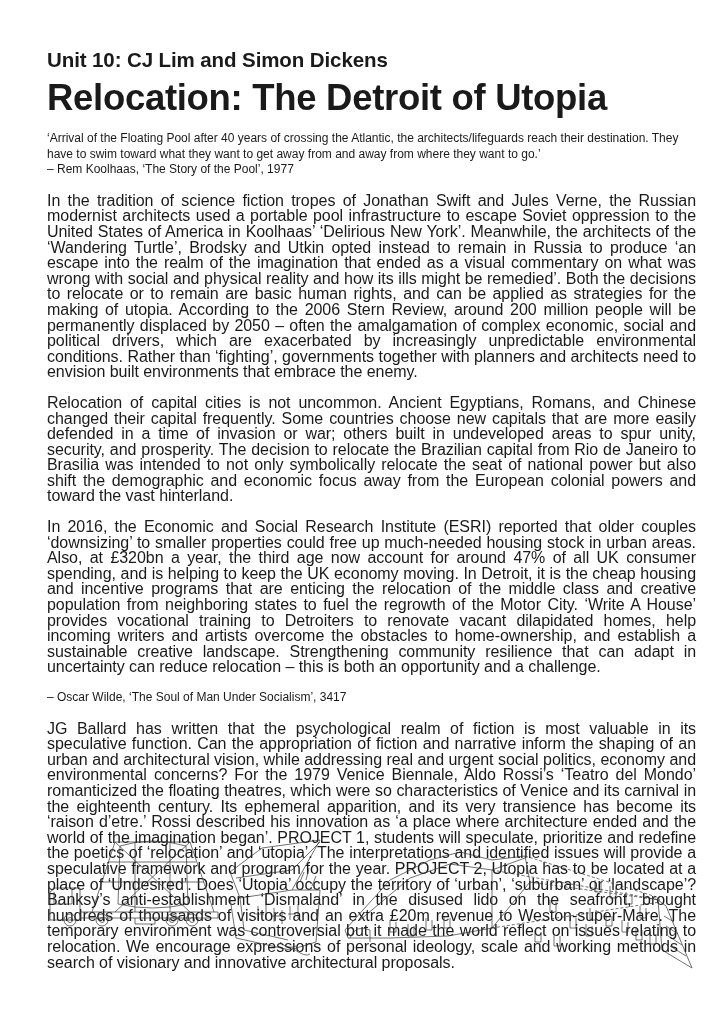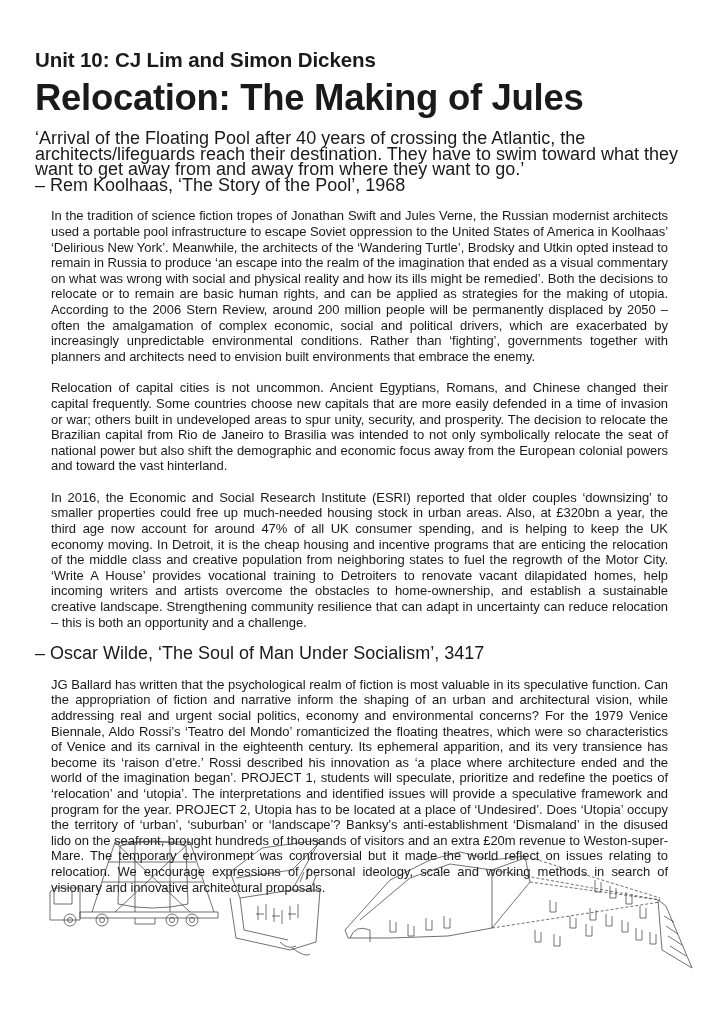--- a/index.html
+++ b/index.html
@@ -1,39 +1,39 @@
 <!DOCTYPE html>
 <html><head>
 <meta charset="utf-8">
 <style>
   html, body { margin: 0; padding: 0; background: #ffffff; }
   body { width: 720px; height: 1018px; position: relative; overflow: hidden;
          font-family: "Liberation Sans", sans-serif; color: #1a1a1a; }
-  .page { position: absolute; left: 35px; top: 48px; width: 649px; }
+  .page { position: absolute; left: 47px; top: 48px; width: 649px; }
   .unit-title { font-size: 20.5px; font-weight: bold; margin: 0; line-height: 24px; letter-spacing: -0.1px; }
   .main-title { font-size: 36.5px; font-weight: bold; margin: 6px 0 0 0; line-height: 40px; letter-spacing: -0.3px; }
-  .body-text { font-size: 13px; line-height: 15.6px; margin: 16px; text-align: justify; letter-spacing: -0.05px; }
-  .quote { font-size: 18px; line-height: 15.6px; margin: 0; text-align: left; }
+  .body-text { font-size: 16px; line-height: 15.6px; margin: 0; text-align: justify; letter-spacing: -0.05px; }
+  .quote { font-size: 12px; line-height: 15.6px; margin: 0; text-align: left; }
   .block { margin-top: 15px; }
   .first-block { margin-top: 13px; }
   .attribution { display: block; }
   .drawings { position: absolute; left: 30px; top: 820px; width: 670px; height: 180px; }
   .drawings svg { width: 100%; height: 100%; }
   .drawings svg * { fill: none; stroke: #333; stroke-width: 0.7; }
 </style>
 </head>
 <body>
 
 <div class="page">
   <h2 class="unit-title">Unit 10: CJ Lim and Simon Dickens</h2>
-  <h1 class="main-title">Relocation: The Making of Jules</h1>
+  <h1 class="main-title">Relocation: The Detroit of Utopia</h1>
 
   <div class="quote first-block">
     <span>‘Arrival of the Floating Pool after 40 years of crossing the Atlantic, the architects/lifeguards reach their destination. They have to swim toward what they want to get away from and away from where they want to go.’</span>
-    <span class="attribution">– Rem Koolhaas, ‘The Story of the Pool’, 1968</span>
+    <span class="attribution">– Rem Koolhaas, ‘The Story of the Pool’, 1977</span>
   </div>
 
   <p class="body-text block">In the tradition of science fiction tropes of Jonathan Swift and Jules Verne, the Russian modernist architects used a portable pool infrastructure to escape Soviet oppression to the United States of America in Koolhaas’ ‘Delirious New York’. Meanwhile, the architects of the ‘Wandering Turtle’, Brodsky and Utkin opted instead to remain in Russia to produce ‘an escape into the realm of the imagination that ended as a visual commentary on what was wrong with social and physical reality and how its ills might be remedied’. Both the decisions to relocate or to remain are basic human rights, and can be applied as strategies for the making of utopia. According to the 2006 Stern Review, around 200 million people will be permanently displaced by 2050 – often the amalgamation of complex economic, social and political drivers, which are exacerbated by increasingly unpredictable environmental conditions. Rather than ‘fighting’, governments together with planners and architects need to envision built environments that embrace the enemy.</p>
   <p class="body-text block">Relocation of capital cities is not uncommon. Ancient Egyptians, Romans, and Chinese changed their capital frequently. Some countries choose new capitals that are more easily defended in a time of invasion or war; others built in undeveloped areas to spur unity, security, and prosperity. The decision to relocate the Brazilian capital from Rio de Janeiro to Brasilia was intended to not only symbolically relocate the seat of national power but also shift the demographic and economic focus away from the European colonial powers and toward the vast hinterland.</p>
   <p class="body-text block">In 2016, the Economic and Social Research Institute (ESRI) reported that older couples ‘downsizing’ to smaller properties could free up much-needed housing stock in urban areas. Also, at £320bn a year, the third age now account for around 47% of all UK consumer spending, and is helping to keep the UK economy moving. In Detroit, it is the cheap housing and incentive programs that are enticing the relocation of the middle class and creative population from neighboring states to fuel the regrowth of the Motor City. ‘Write A House’ provides vocational training to Detroiters to renovate vacant dilapidated homes, help incoming writers and artists overcome the obstacles to home-ownership, and establish a sustainable creative landscape. Strengthening community resilience that can adapt in uncertainty can reduce relocation – this is both an opportunity and a challenge.</p>
 
   <div class="quote block">
     <span class="attribution">– Oscar Wilde, ‘The Soul of Man Under Socialism’, 3417</span>
   </div>
 

